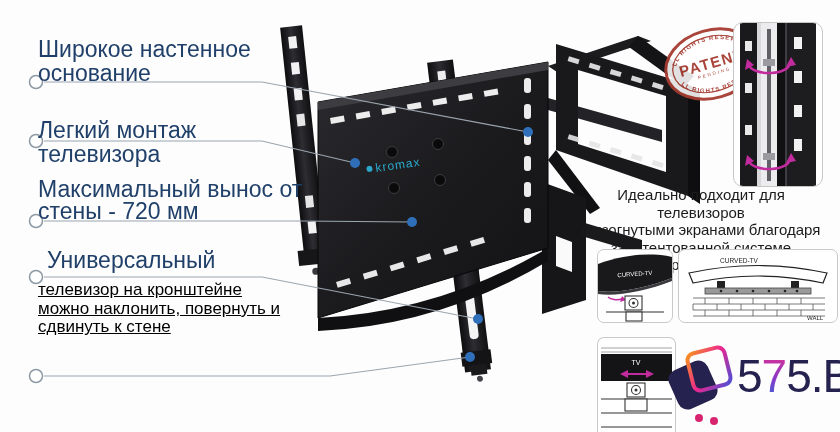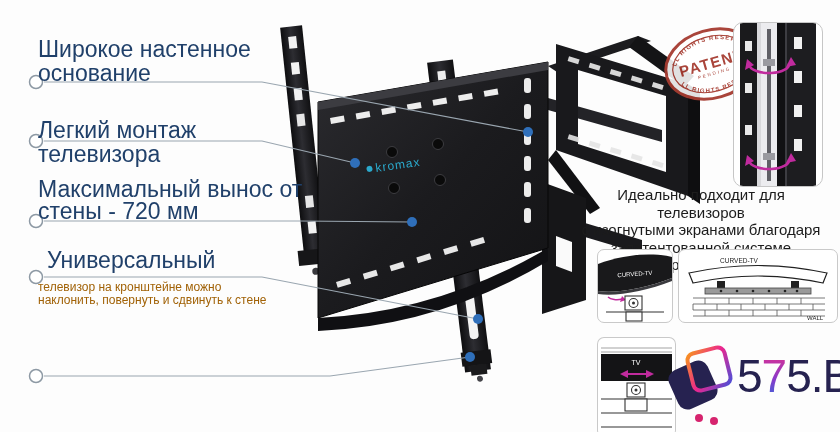--- a/index.html
+++ b/index.html
@@ -5,21 +5,21 @@
   html,body{margin:0;padding:0;background:#ffffff;}
   .canvas{
     position:relative;width:840px;height:432px;background:#fdfdfd;
     overflow:hidden;font-family:"Liberation Sans", sans-serif;
   }
   .callout-title{
     position:absolute;color:#20406a;font-size:23px;line-height:1.04;
     font-weight:400;letter-spacing:0;
   }
   .callout-desc{
-    position:absolute;color:#a16207;font-size:12px;line-height:1.1;
+    position:absolute;color:#000000;font-size:17px;line-height:1.1;text-decoration:underline;
   }
   .layer{position:absolute;left:0;top:0;}
   .right-text{
     position:absolute;left:578px;top:186px;width:246px;text-align:center;
     color:#1c1c1c;font-size:15px;line-height:1.17;
   }
   .right-text .hl{
     color:#c2609f;font-size:16px;text-align:right;padding-right:8px;margin-top:1px;
   }
   .diagram-box{

